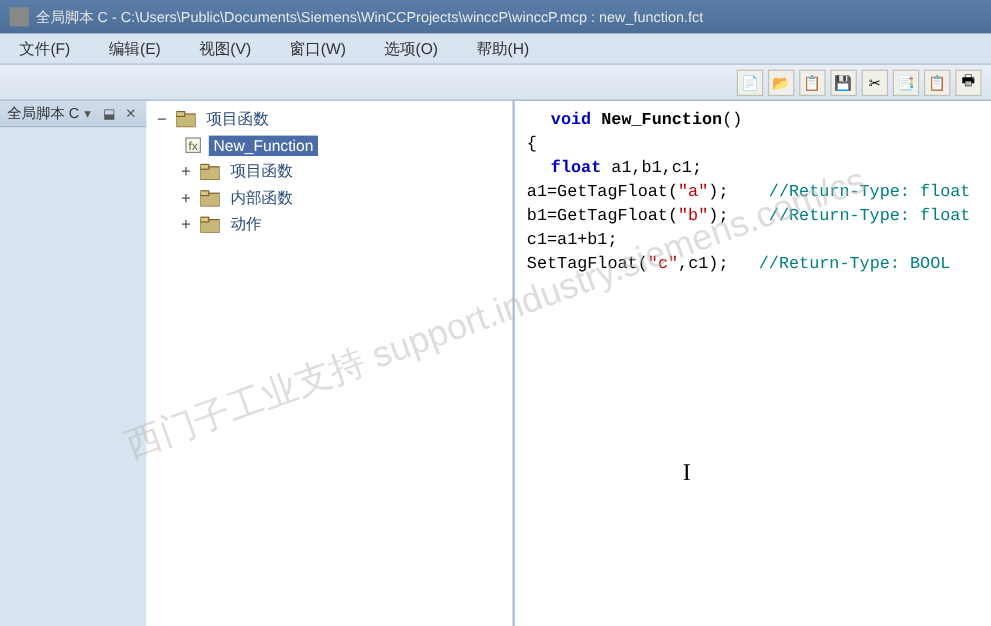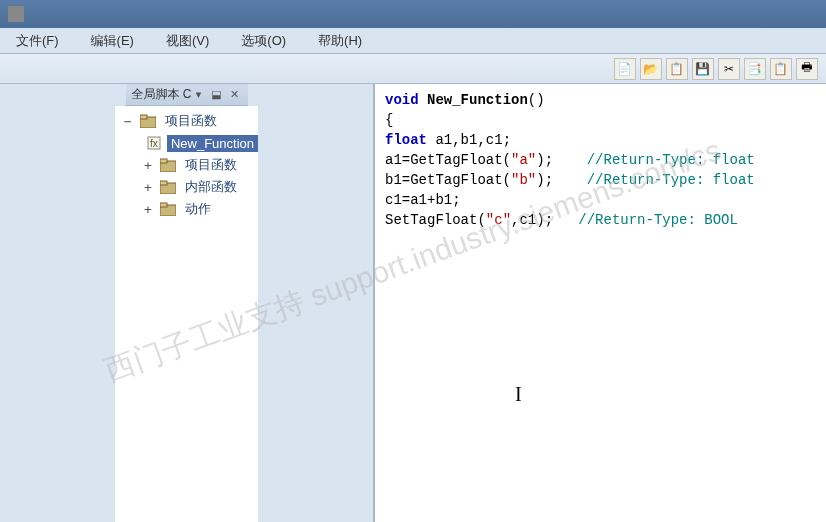--- a/index.html
+++ b/index.html
@@ -70,26 +70,25 @@
       align-items: center;
       justify-content: center;
       font-size: 12px;
     }
     .main-area {
       flex: 1;
       display: flex;
       overflow: hidden;
     }
     .sidebar {
-      width: 375px;
+      width: 429px;
       background: #d8e4f0;
       display: flex;
-      flex-direction: column;
+      flex-direction: row;
       border-right: 2px solid #a8b8c8;
-      align-items: center;
     }
     .sidebar-header {
       height: 22px;
       background: linear-gradient(to bottom, #d0dcec, #c0d0e0);
       display: flex;
       align-items: center;
       justify-content: space-between;
       padding: 0 6px;
       font-size: 12px;
       color: #333;
@@ -173,21 +172,21 @@
       background: #fff;
       padding: 6px 10px;
       font-family: "Courier New", monospace;
       font-size: 14px;
       line-height: 20px;
       white-space: pre;
       overflow: auto;
       color: #000;
       position: relative;
     }
-    .kw { color: #0000c0; font-weight: bold; }
+    .kw { color: #0000c0; font-weight: bold; margin-left: 20px; }
     .fname { color: #000; font-weight: bold; }
     .str { color: #c00000; }
     .cmt { color: #008080; }
     .watermark {
       position: absolute;
       top: 50%;
       left: 50%;
       transform: translate(-50%, -50%) rotate(-20deg);
       font-size: 30px;
       color: rgba(180,180,180,0.45);
@@ -202,26 +201,28 @@
       font-family: serif;
     }
   </style>
 </head>
 <body>
 
 <div class="window">
 
   <div class="titlebar">
     <span class="app-icon"></span>
+    <span>全局脚本 C - C:\Users\Public\Documents\Siemens\WinCCProjects\winccP\winccP.mcp : new_function.fct</span>
   </div>
 
   <div class="menubar">
     <div class="menu-item">文件(F)</div>
     <div class="menu-item">编辑(E)</div>
     <div class="menu-item">视图(V)</div>
+    <div class="menu-item">窗口(W)</div>
     <div class="menu-item">选项(O)</div>
     <div class="menu-item">帮助(H)</div>
   </div>
 
   <div class="toolbar">
     <div class="tb-btn">📄</div>
     <div class="tb-btn">📂</div>
     <div class="tb-btn">📋</div>
     <div class="tb-btn">💾</div>
     <div class="tb-btn">✂</div>

